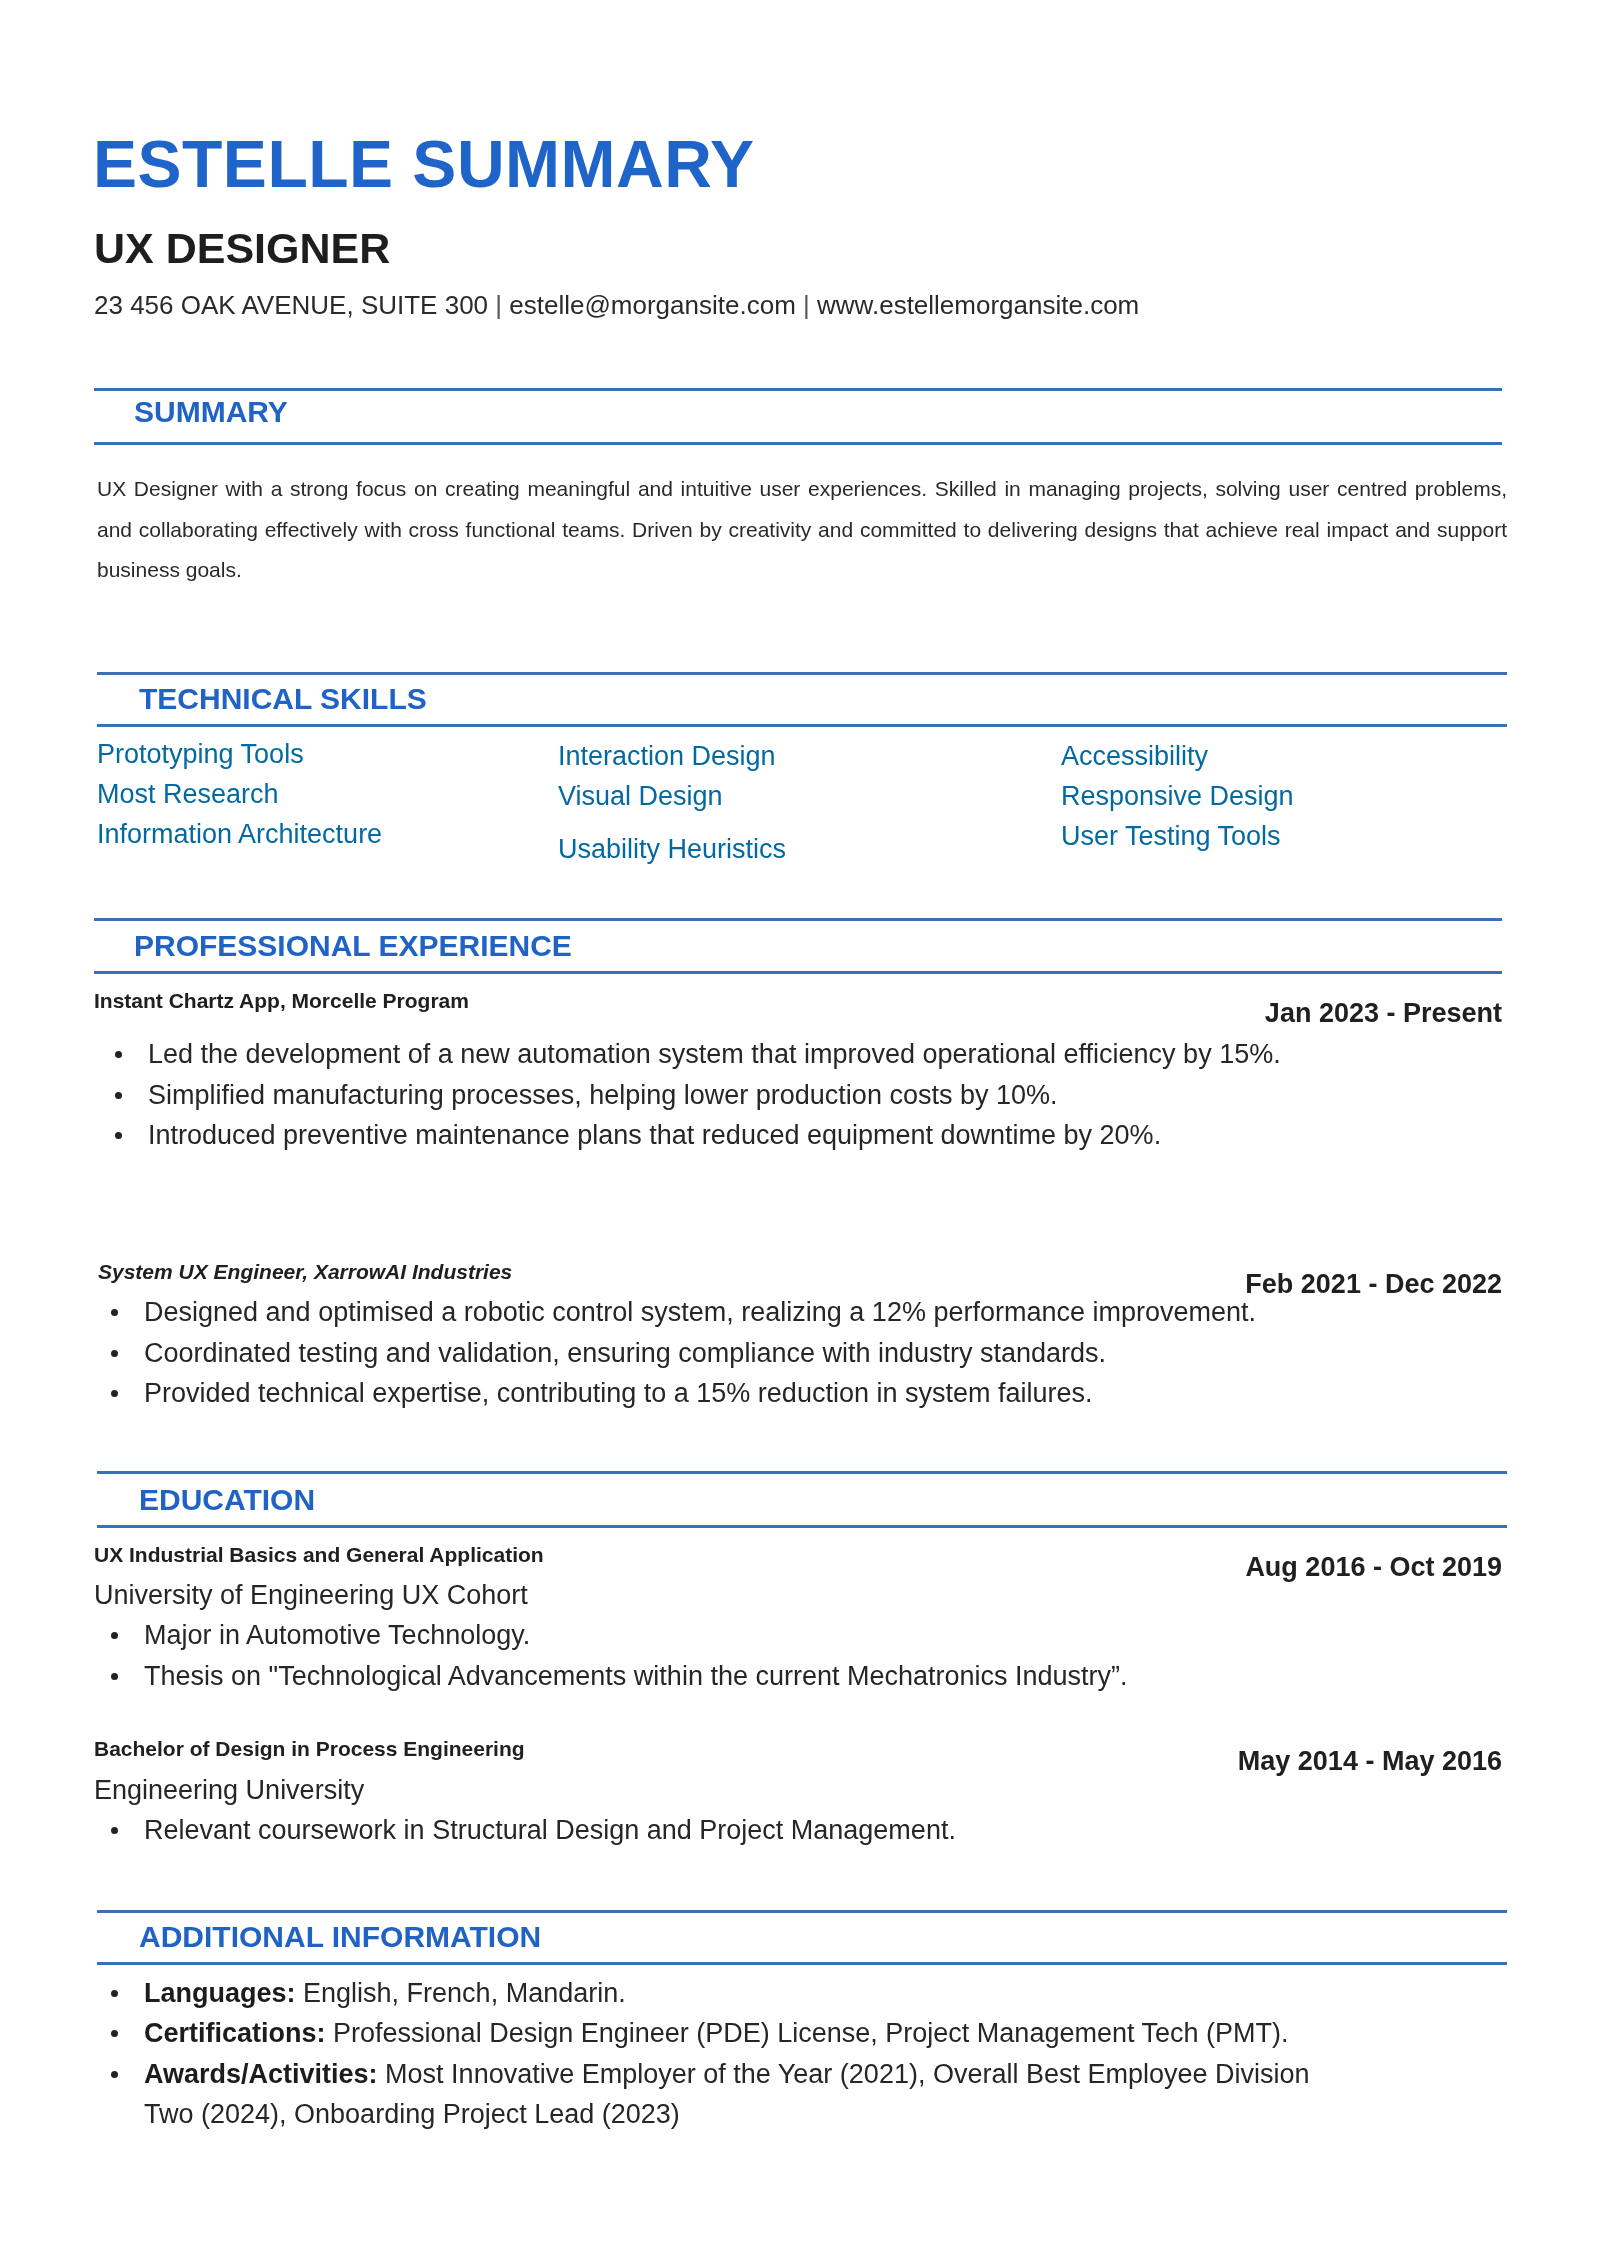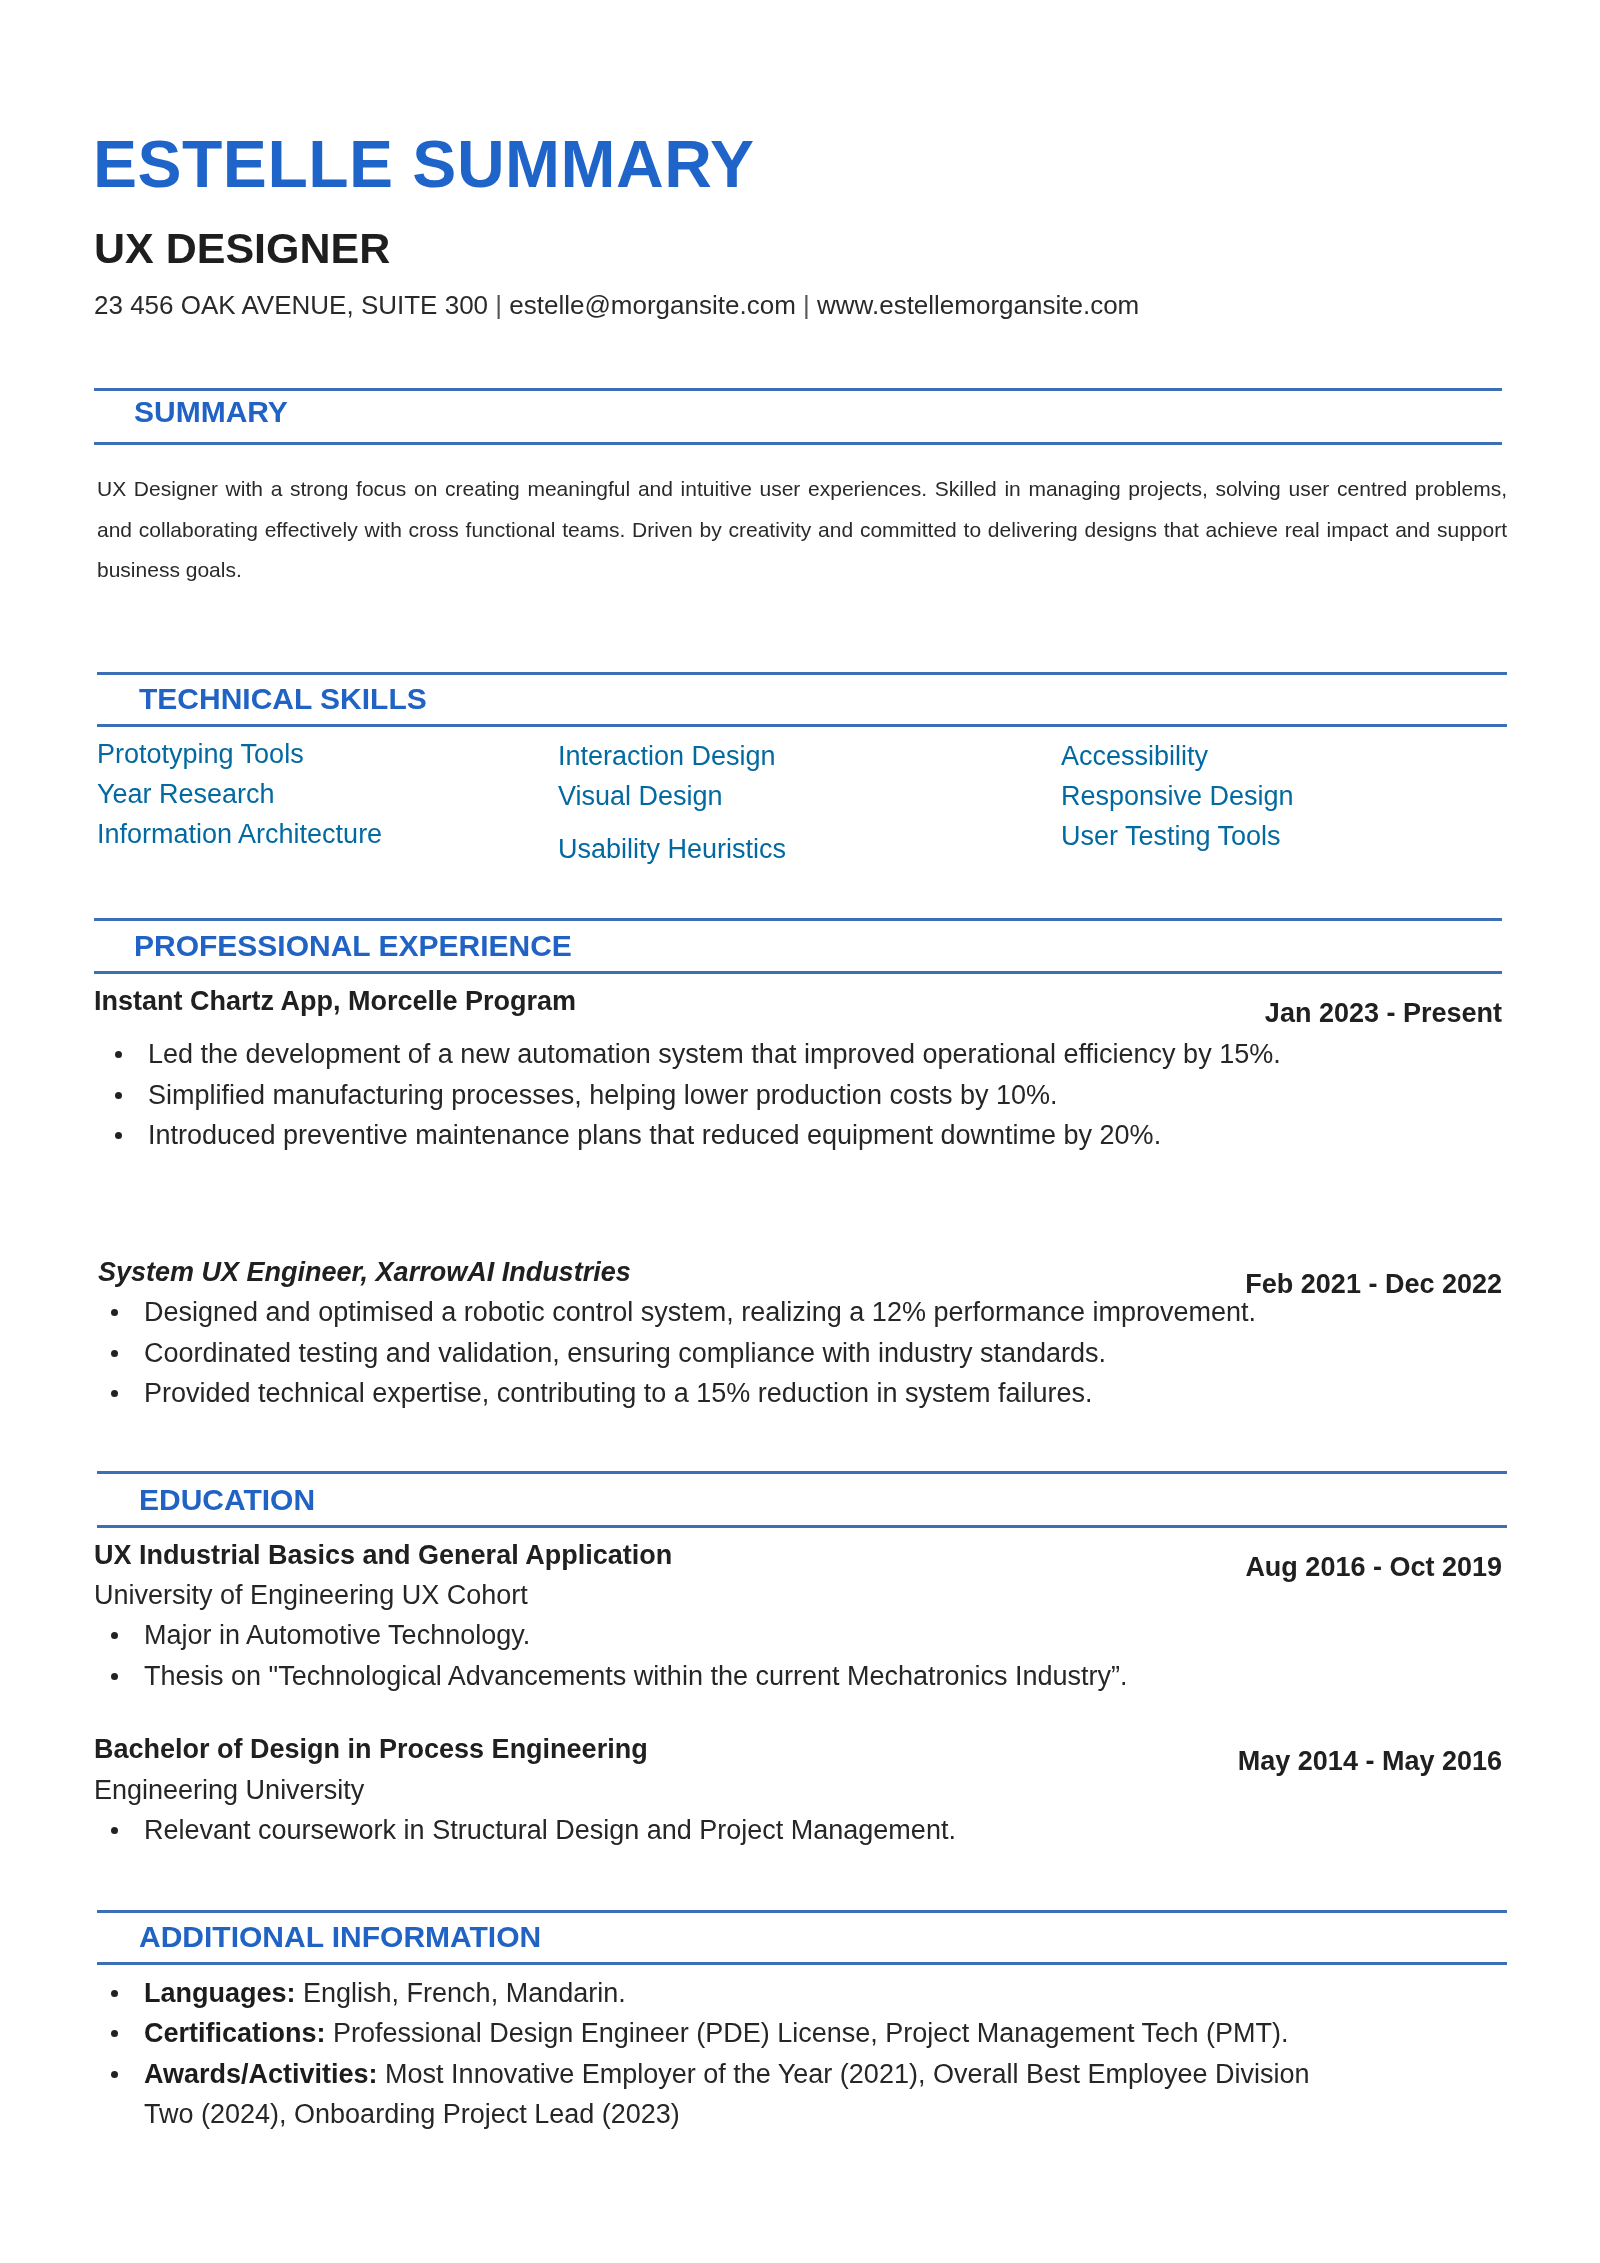--- a/index.html
+++ b/index.html
@@ -7,21 +7,21 @@
          font-family: "Liberation Sans", "DejaVu Sans", sans-serif; color: #232323; }
   .abs { position: absolute; white-space: nowrap; }
   .name { left: 93px; top: 128px; font-size: 66px; font-weight: 700; color: #1f64c9; letter-spacing: 0.5px; line-height: 72px; }
   .role { left: 94px; top: 224px; font-size: 43px; font-weight: 700; color: #1e1e1e; line-height: 48px; }
   .contact { left: 94px; top: 289px; font-size: 26px; color: #2a2a2a; line-height: 32px; }
   .contact .sep { color: #555; }
   .rule { position: absolute; height: 3px; background: #3b6fb6; }
   .sec-head { position: absolute; font-size: 30px; font-weight: 700; color: #2063c4; line-height: 34px; white-space: nowrap; }
   .para { position: absolute; left: 97px; width: 1410px; font-size: 21px; line-height: 40.5px; color: #2a2a2a; text-align: justify; text-align-last: left; }
   .skill { position: absolute; font-size: 27px; color: #0369a1; line-height: 32px; white-space: nowrap; }
-  .title { position: absolute; font-size: 27px; font-weight: 700; color: #202020; line-height: 32px; white-space: nowrap; text-align: right; }
+  .title { position: absolute; font-size: 21px; font-weight: 700; color: #202020; line-height: 32px; white-space: nowrap; text-align: right; }
   .date { position: absolute; right: 98px; font-size: 27px; font-weight: 700; color: #202020; line-height: 32px; white-space: nowrap; text-align: center; margin-top: 12px; }
   .inst { position: absolute; left: 94px; font-size: 27px; color: #262626; line-height: 32px; white-space: nowrap; }
   .bullet { position: absolute; font-size: 27px; color: #262626; line-height: 32px; white-space: nowrap; }
   .bullet .dot { position: absolute; width: 7px; height: 7px; border-radius: 50%; background: #222; top: 13px; }
   .bullet b { font-weight: 700; color: #1c1c1c; }
 </style>
 </head>
 <body>
 
 <div class="abs name">ESTELLE SUMMARY</div>
@@ -37,21 +37,21 @@
 <div class="rule" style="left:94px; width:1408px; top:388px;"></div>
 <div class="sec-head" style="left:134px; top:395px;">SUMMARY</div>
 <div class="rule" style="left:94px; width:1408px; top:442px;"></div>
 <div class="para" style="top:469px;">UX Designer with a strong focus on creating meaningful and intuitive user experiences. Skilled in managing projects, solving user centred problems, and collaborating effectively with cross functional teams. Driven by creativity and committed to delivering designs that achieve real impact and support business goals.</div>
 
 <div class="rule" style="left:97px; width:1410px; top:672px;"></div>
 <div class="sec-head" style="left:139px; top:682px;">TECHNICAL SKILLS</div>
 <div class="rule" style="left:97px; width:1410px; top:724px;"></div>
 
 <div class="skill" style="left:97px; top:738px;">Prototyping Tools</div>
-<div class="skill" style="left:97px; top:778px;">Year Research</div>
+<div class="skill" style="left:97px; top:778px;">Most Research</div>
 <div class="skill" style="left:97px; top:818px;">Information Architecture</div>
 <div class="skill" style="left:558px; top:740px;">Interaction Design</div>
 <div class="skill" style="left:558px; top:780px;">Visual Design</div>
 <div class="skill" style="left:558px; top:820px;margin-top:13px;">Usability Heuristics</div>
 <div class="skill" style="left:1061px; top:740px;">Accessibility</div>
 <div class="skill" style="left:1061px; top:780px;">Responsive Design</div>
 <div class="skill" style="left:1061px; top:820px;">User Testing Tools</div>
 
 <div class="rule" style="left:94px; width:1408px; top:918px;"></div>
 <div class="sec-head" style="left:134px; top:929px;">PROFESSIONAL EXPERIENCE</div>

